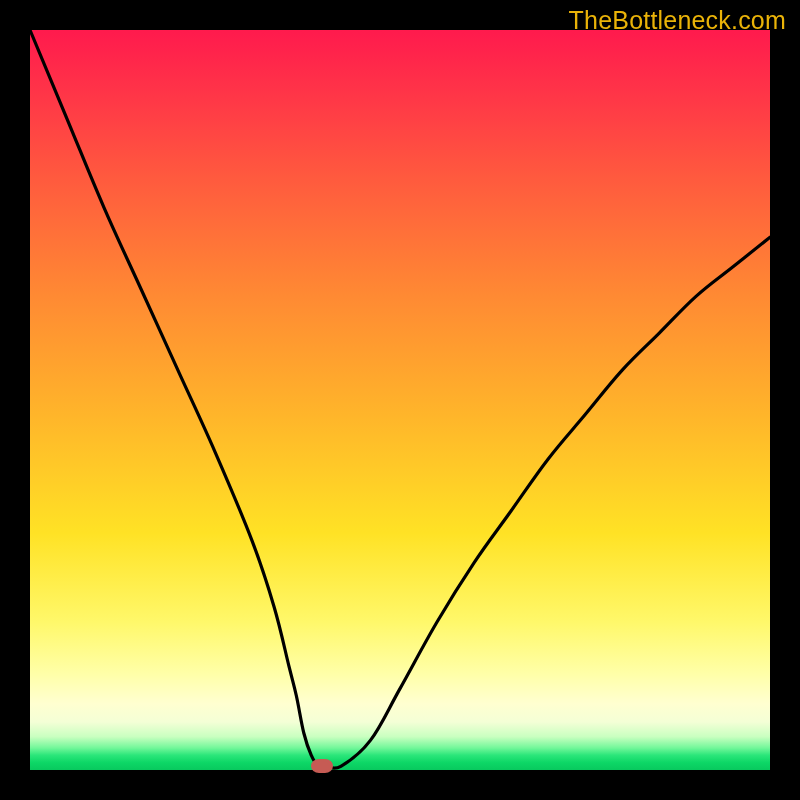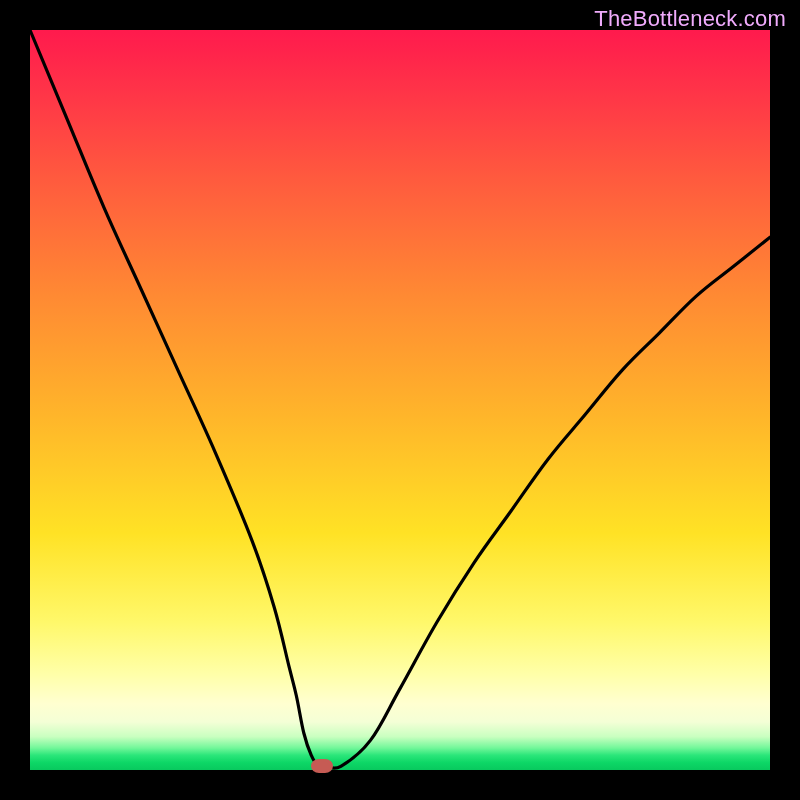--- a/index.html
+++ b/index.html
@@ -40,22 +40,22 @@
       #73f79a 97%,
       #2be67a 98%,
       #0dd766 99%,
       #08c95e 100%
     );
   }
   .watermark {
     position: absolute;
     top: 6px;
     right: 14px;
-    color: #f0abfc;
-    font-size: 22px;
+    color: #eab308;
+    font-size: 25px;
     font-weight: 500;
     letter-spacing: 0.2px;
     user-select: none;
   }
   svg.curve {
     position: absolute;
     left: 0;
     top: 0;
     width: 740px;
     height: 740px;

